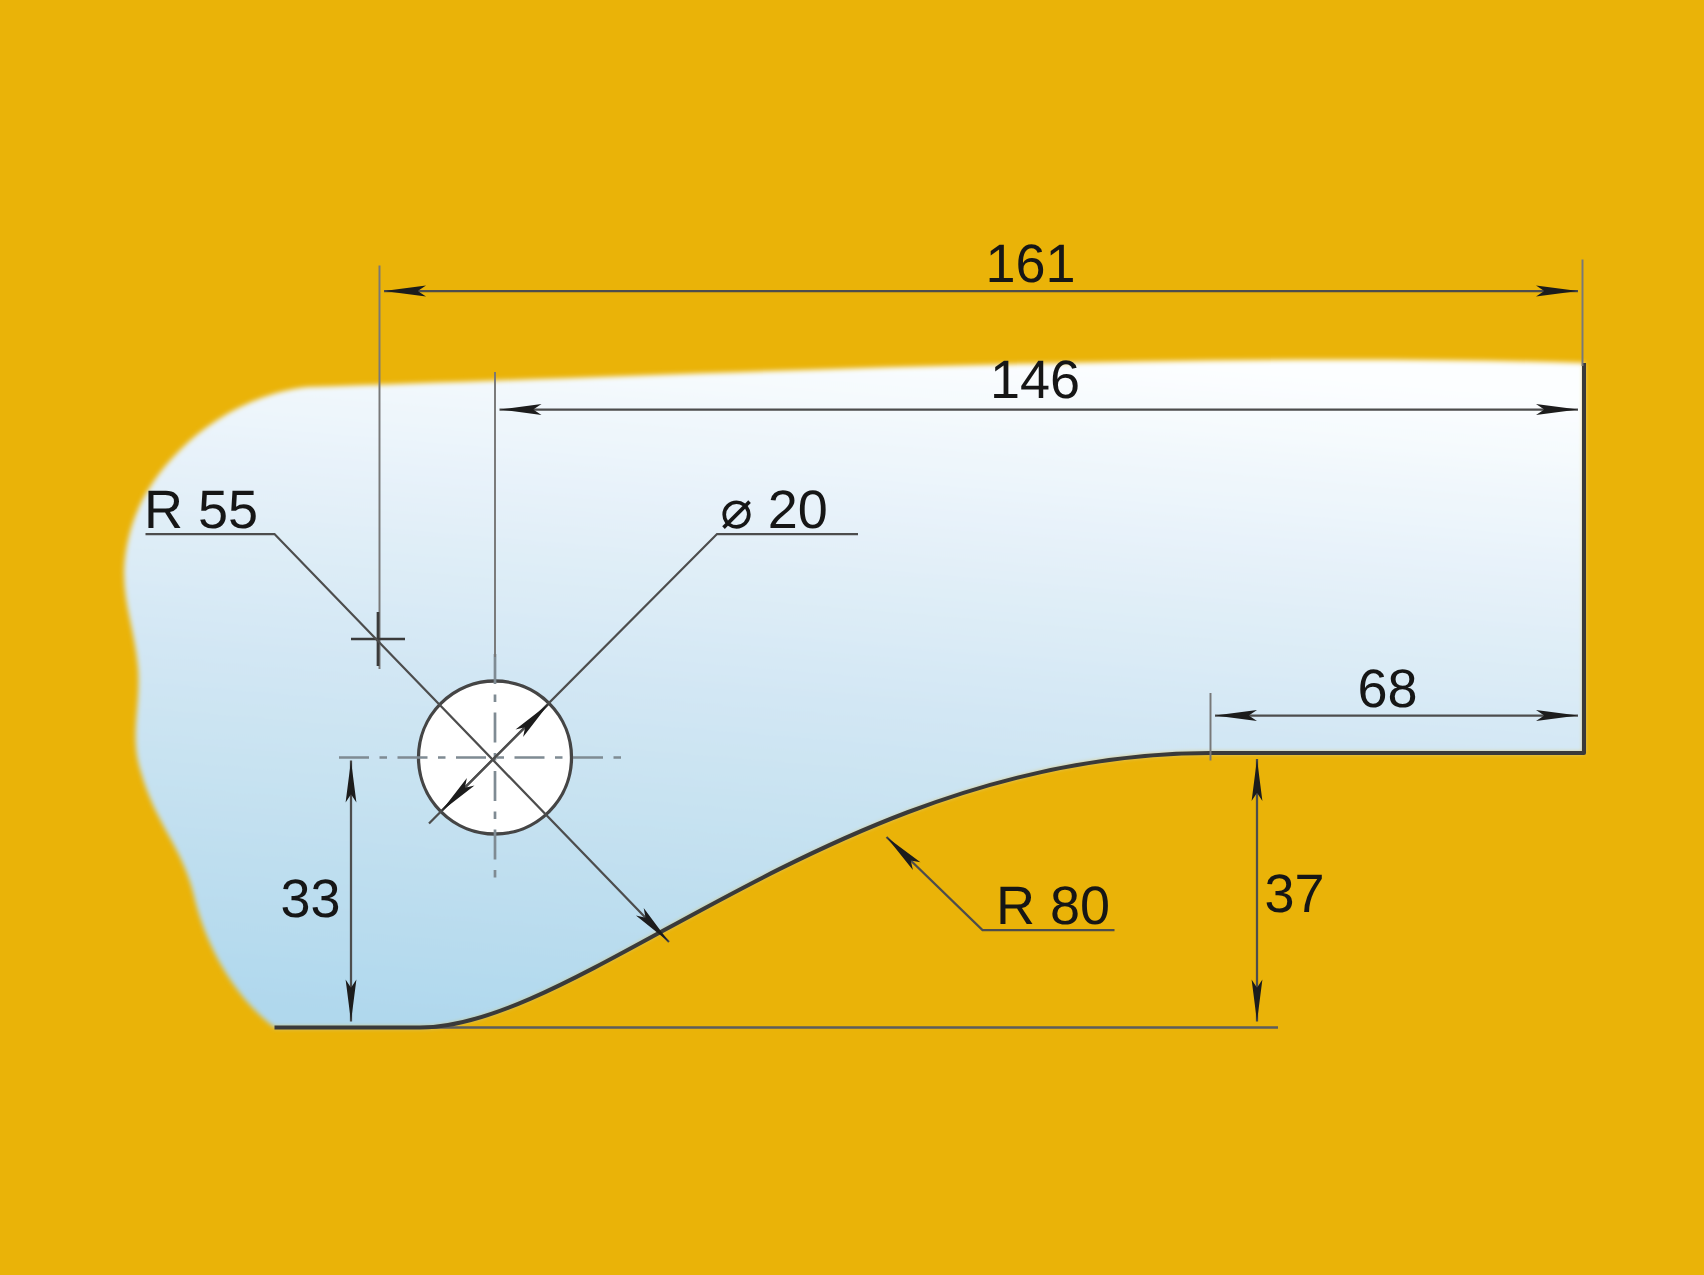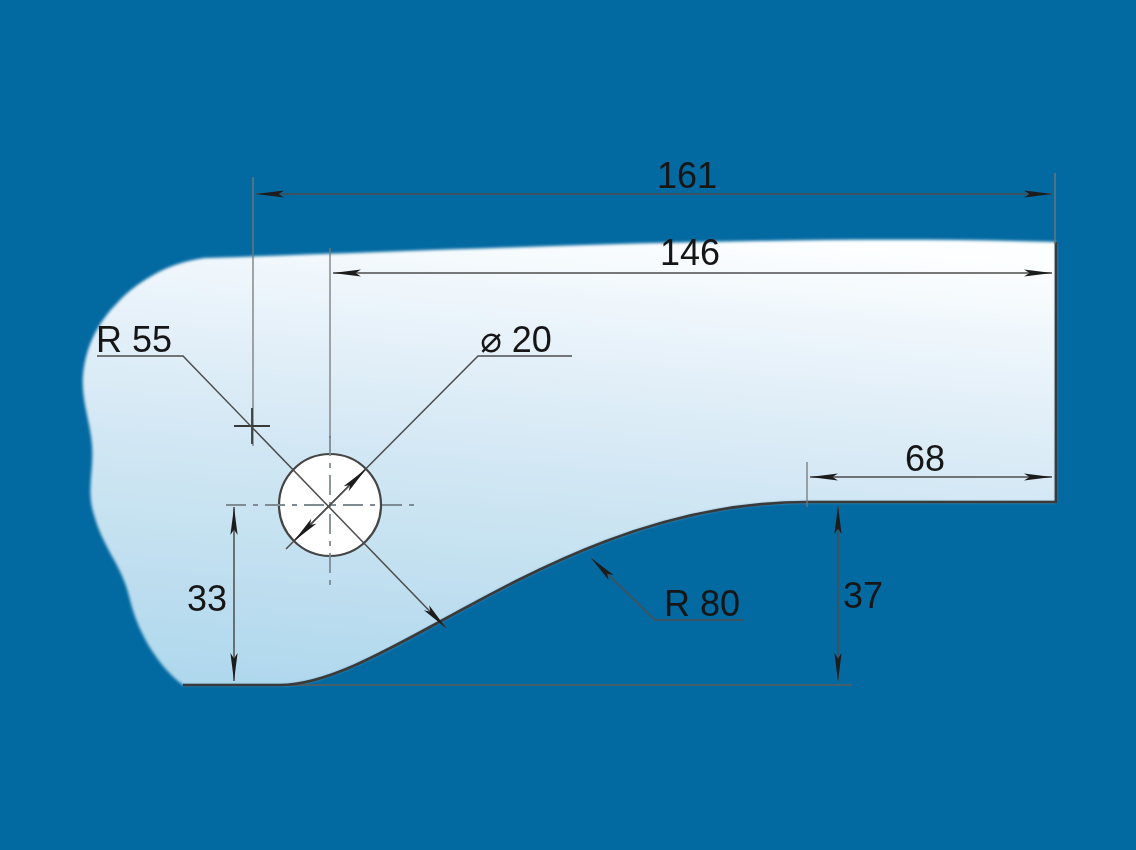--- a/index.html
+++ b/index.html
@@ -4,21 +4,21 @@
 <style>
   html, body {
     margin: 0;
     padding: 0;
     background: #ffffff;
   }
   #canvas {
     position: relative;
     width: 1136px;
     height: 850px;
-    background: #0369a1;
+    background: #eab308;
     overflow: hidden;
     font-family: "Liberation Sans", "DejaVu Sans", sans-serif;
   }
   svg { display: block; }
   .dim-text {
     font-family: "Liberation Sans", "DejaVu Sans", sans-serif;
     font-size: 36px;
     fill: #161616;
   }
   .edge     { stroke: #3a3a3a; stroke-width: 2.7; fill: none; stroke-linejoin: round; }

